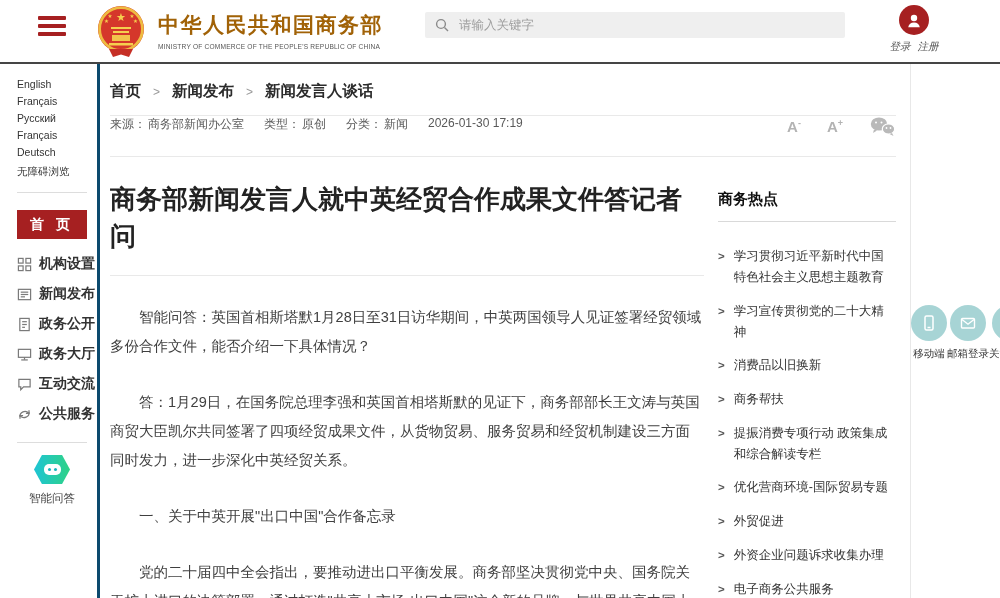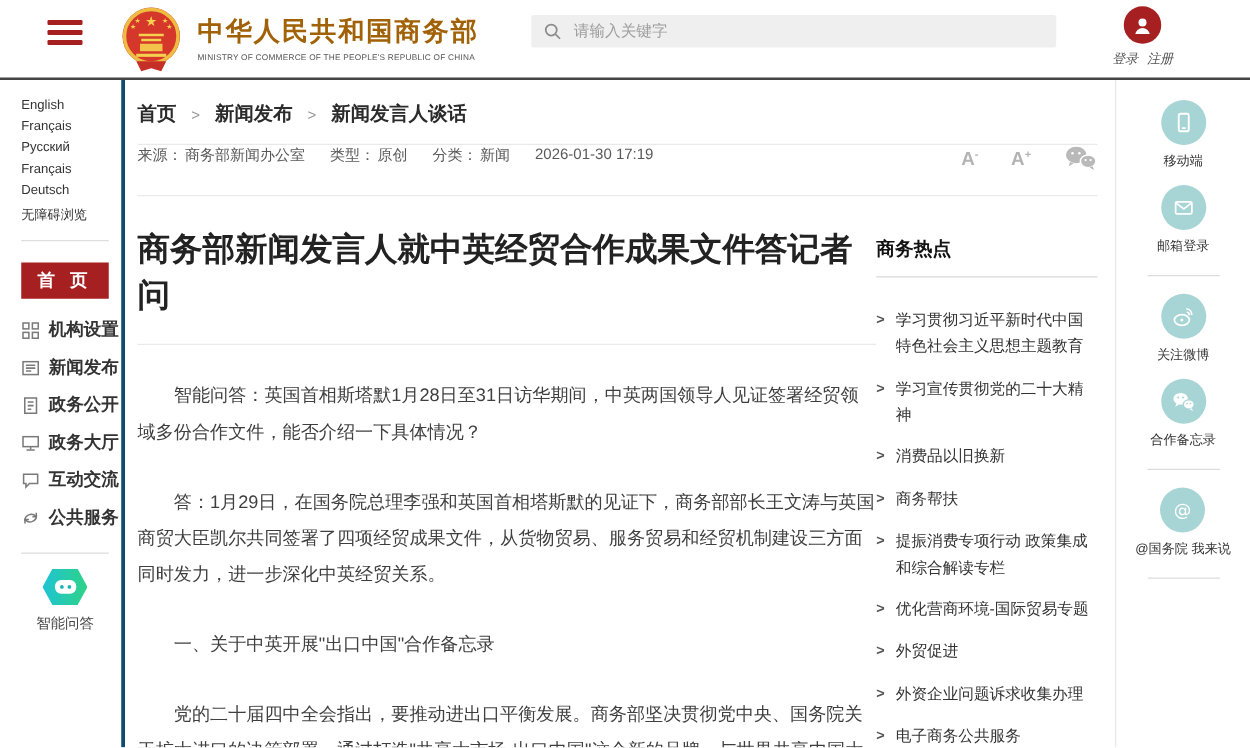--- a/index.html
+++ b/index.html
@@ -67,22 +67,22 @@
   .title-hr{margin-top:20px;}
   .article p{margin:27px 0 0;font-size:14.5px;line-height:29px;color:#3f3f3f;text-indent:2em;}
   
   .aside{width:178px;margin-left:auto;padding-top:33px;}
   .aside h2{font-size:15px;font-weight:bold;color:#111;margin:0;}
   .aside-hr{border:none;border-top:1px solid #d9d9d9;margin:12px 0 0;}
   .topics{list-style:none;margin:24px 0 0;padding:0;}
   .topics li{display:flex;font-size:12.5px;line-height:1.7;color:#333;margin-bottom:12px;cursor:pointer;}
   .topics .chev{color:#555;font-weight:bold;font-size:11.5px;margin-right:9px;line-height:1.9;}
   
-  .rail{width:108px;flex-shrink:0;border-left:1px solid #e8e8e8;box-sizing:border-box;
-        display:flex;flex-direction:column;align-items:center;padding-top:16px;}
+  .rail{width:90px;flex-shrink:0;border-left:1px solid #e8e8e8;box-sizing:border-box;
+        display:flex;align-items:center;padding-top:16px;}
   .rail-item{display:flex;flex-direction:column;align-items:center;margin-bottom:12px;cursor:pointer;}
   .rail-circle{width:36px;height:36px;border-radius:50%;background:#a7d4d5;
                display:flex;align-items:center;justify-content:center;}
   .rail-label{font-size:10.5px;color:#333;margin-top:6px;white-space:nowrap;}
   .rail-hr{width:58px;border:none;border-top:1px solid #ddd;margin:4px 0 14px;}
 </style>
 </head>
 <body>
 
 <div class="page">

